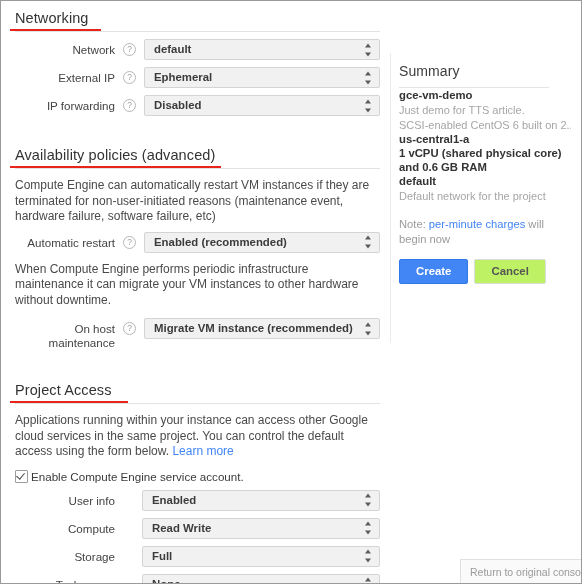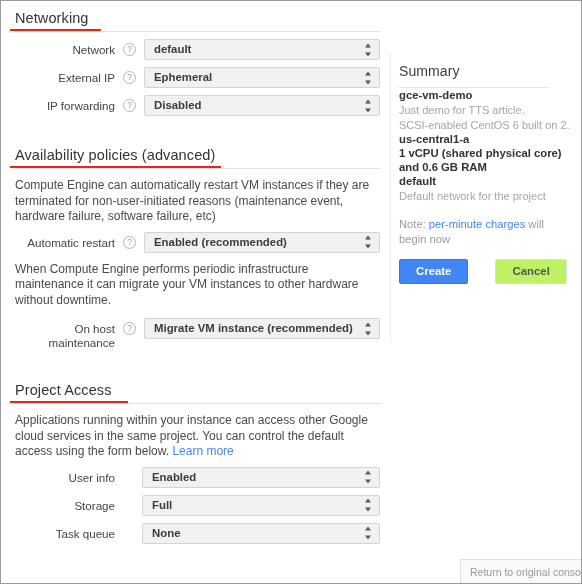--- a/index.html
+++ b/index.html
@@ -207,21 +207,21 @@
     margin-top: 14px;
     font-size: 11.2px;
     line-height: 14.5px;
     color: #9b9b9b;
     width: 150px;
   }
   #note a { color: #4285f4; text-decoration: none; }
   #btn-row {
     margin-top: 13px;
     display: flex;
-    gap: 27px;
+    gap: 6px;
   }
   .btn {
     font-size: 11.4px;
     font-weight: bold;
     border-radius: 2px;
     padding: 5px 16px;
     cursor: pointer;
     box-sizing: border-box;
     line-height: 13px;
   }
@@ -355,33 +355,48 @@
     <div style="margin-top:32px">
       <div class="section-head">
         <span>Project Access</span>
         <span class="hdr-rule sh3"></span>
       </div>
     </div>
     <div class="hdr-sep"></div>
 
     <p class="para"><span>Applications running within your instance can access other Google cloud services in the same project. You can control the default access using the form below.</span> <a href="#">Learn more</a></p>
 
+    <div class="chk-row">
+      <span class="chkbox"></span>
+      <span>Enable Compute Engine service account.</span>
+    </div>
 
     <div class="frow">
       <div class="lbl-wrap">User info</div>
       <span class="help-spacer"></span>
       <div class="sel">
         <span>Enabled</span>
         <span class="stepper">
             <i class="up"></i>
             <i class="dn"></i>
           </span>
       </div>
     </div>
 
+    <div class="frow">
+      <div class="lbl-wrap">Compute</div>
+      <span class="help-spacer"></span>
+      <div class="sel">
+        <span>Read Write</span>
+        <span class="stepper">
+            <i class="up"></i>
+            <i class="dn"></i>
+          </span>
+      </div>
+    </div>
 
     <div class="frow">
       <div class="lbl-wrap">Storage</div>
       <span class="help-spacer"></span>
       <div class="sel">
         <span>Full</span>
         <span class="stepper">
             <i class="up"></i>
             <i class="dn"></i>
           </span>

